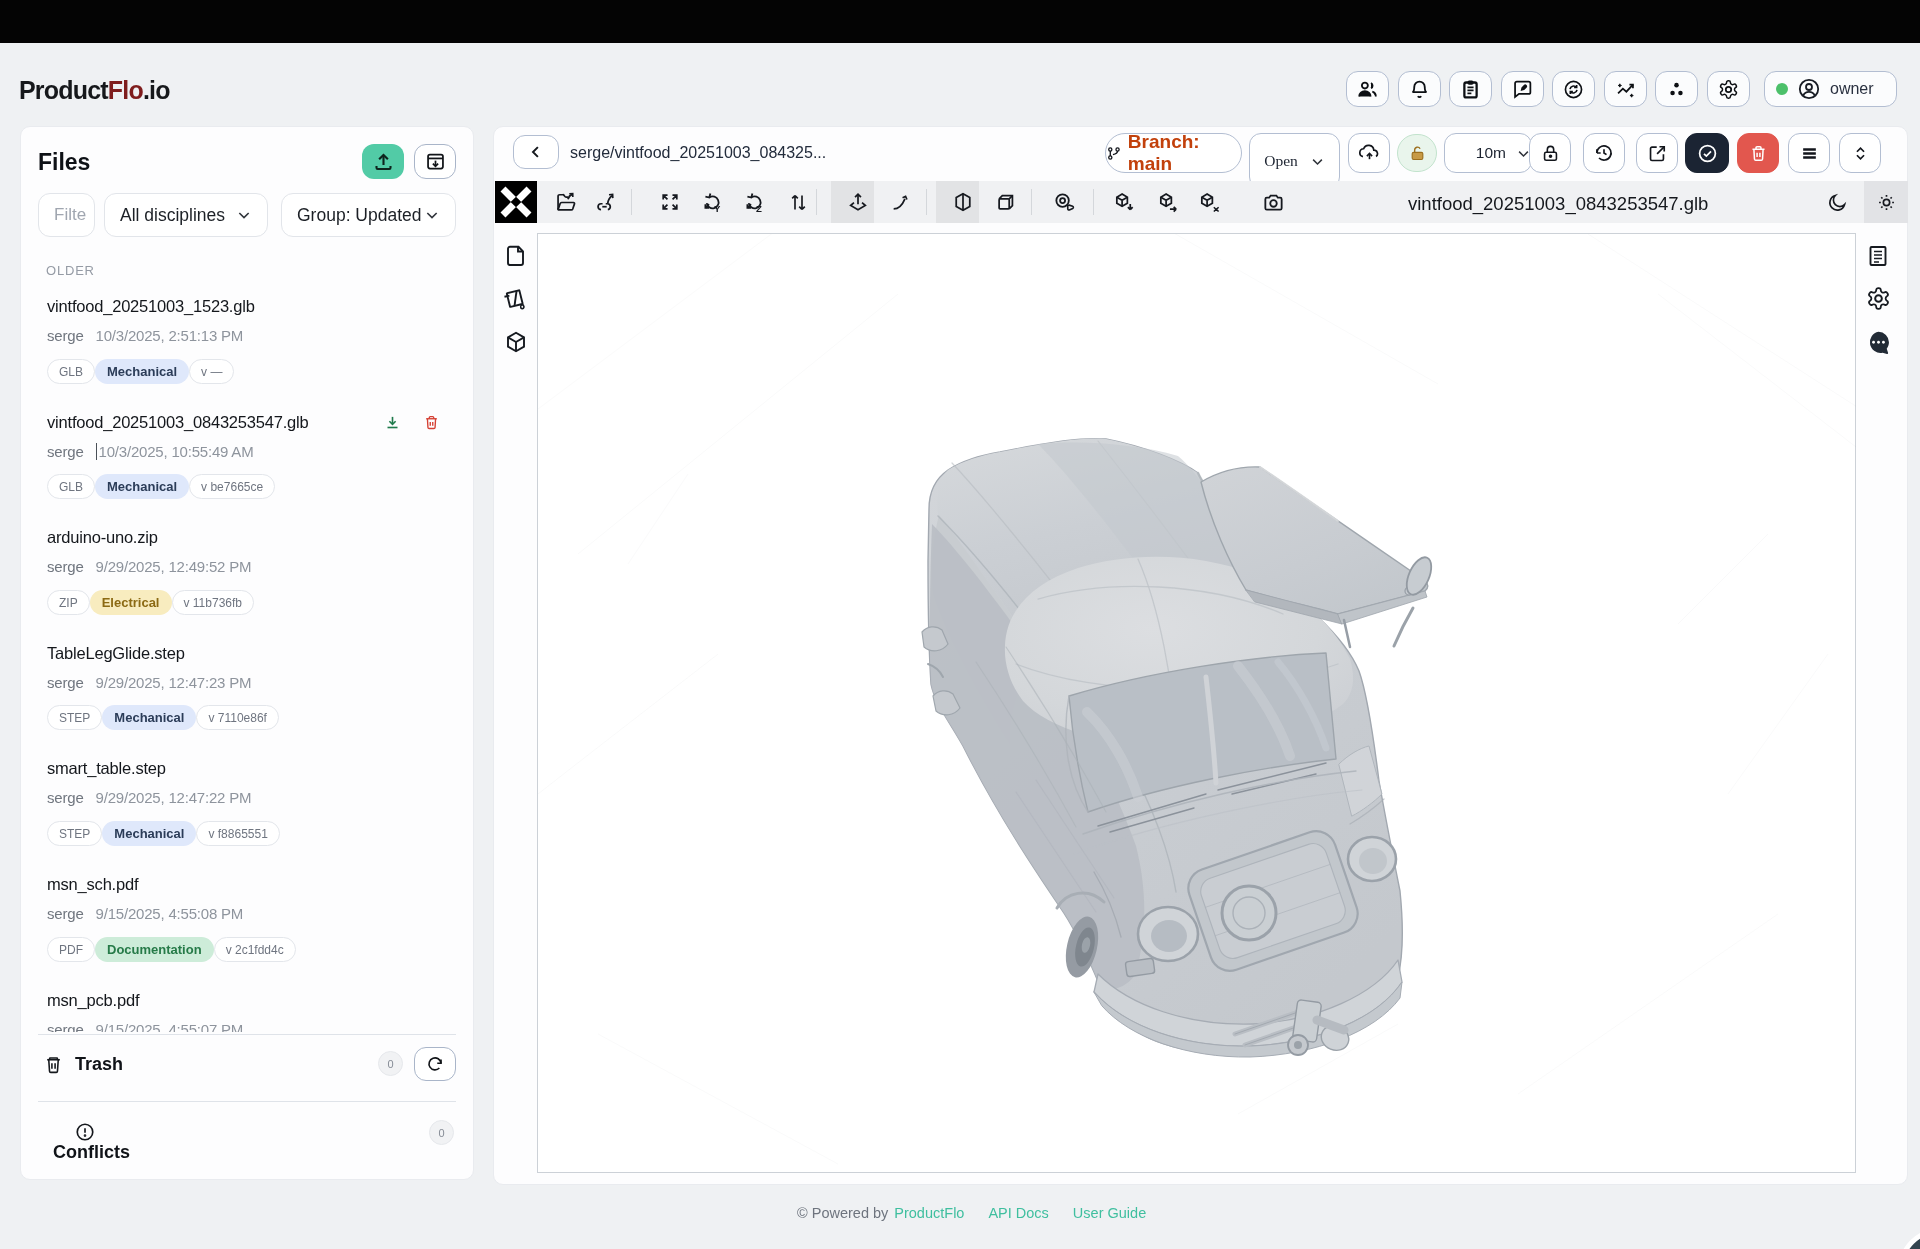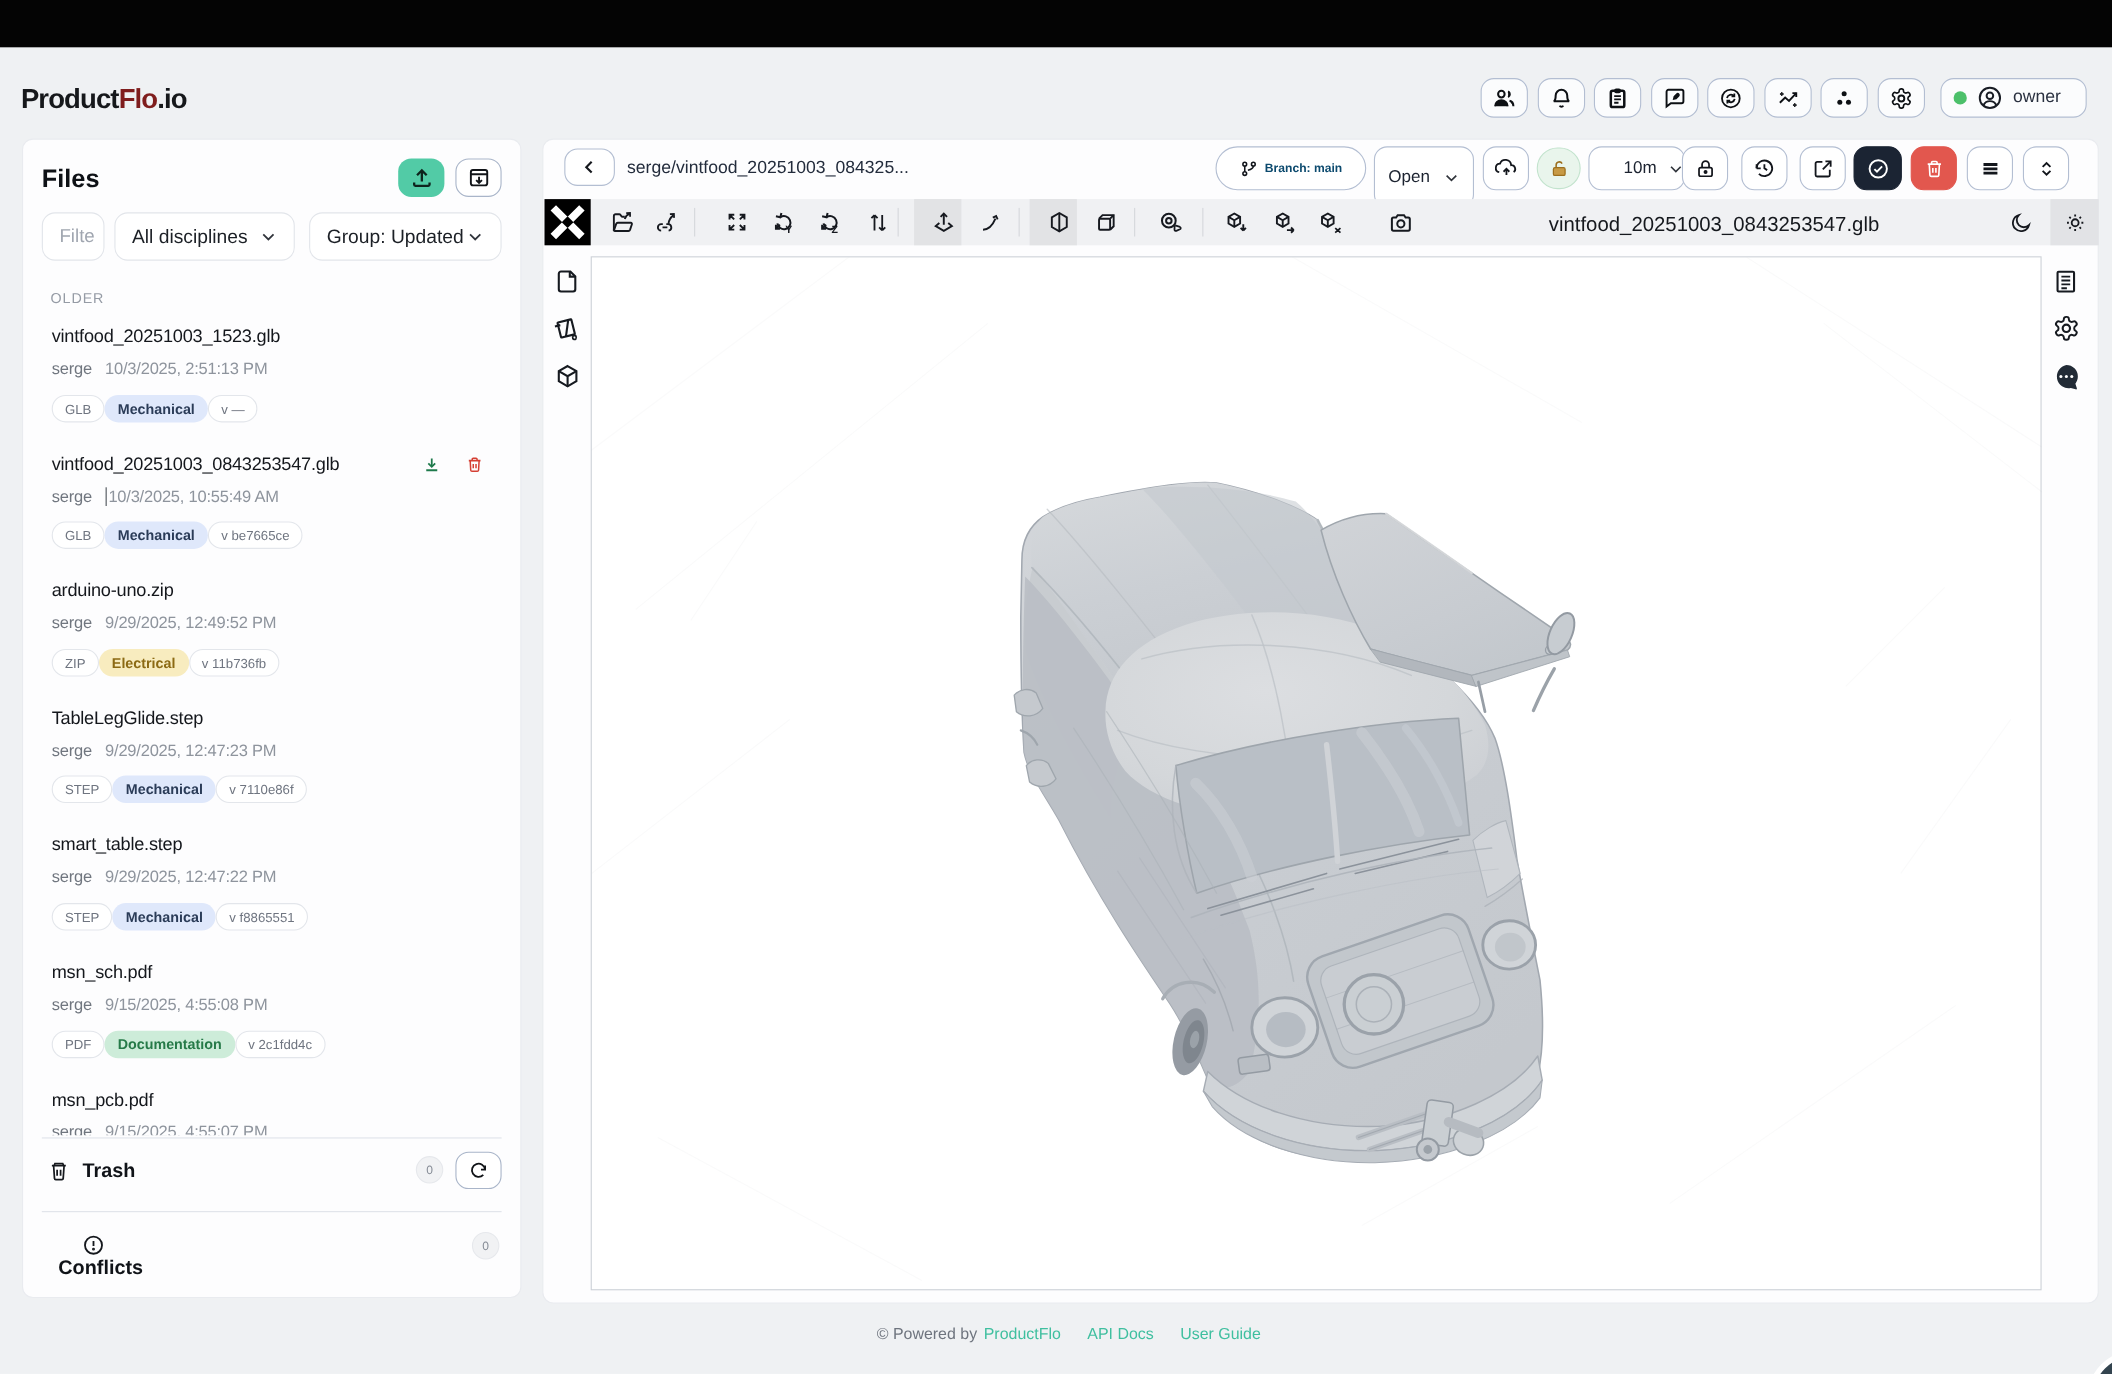--- a/index.html
+++ b/index.html
@@ -259,23 +259,23 @@
   </div>
 <div class="abs crumb">serge/vintfood_20251003_084325...</div>
 <div class="abs pill" style="left:1105px;top:133px;width:137px;height:40px;border-radius:20px;">
     <svg width="17" height="17" viewBox="0 0 24 24" fill="none" stroke="#13161c" stroke-width="2">
       <circle cx="6.5" cy="6" r="2.4"></circle>
       <circle cx="6.5" cy="18" r="2.4"></circle>
       <circle cx="17.5" cy="6" r="2.4"></circle>
       <path d="M6.5 8.4v7.2"></path>
       <path d="M17.5 8.4c0 4-4 4.8-7 5.4"></path>
     </svg>
-    <span style="font-size:11px;font-weight:600;margin-left:6px;color:#0c4a6e;">Branch: main</span>
-  </div>
-<div class="abs pill" style="left:1249px;top:133px;width:91px;height:56px;">
+    <span style="font-size:19px;font-weight:600;margin-left:6px;color:#c2410c;">Branch: main</span>
+  </div>
+<div class="abs pill" style="left:1249px;top:133px;width:91px;height:56px;font-family:Liberation Serif, serif;">
     <span style="font-size:15.5px;color:#1c2330;">Open</span>
     <svg style="margin-left:12px" width="15" height="15" viewBox="0 0 24 24" fill="none" stroke="#30343b" stroke-width="2.4">
       <path d="M5 9l7 7 7-7"></path>
     </svg>
   </div>
 <div class="abs pill" style="left:1348px;top:133px;width:42px;height:40px;">
     <svg width="21" height="21" viewBox="0 0 24 24" fill="none" stroke="#13161c" stroke-width="1.9">
       <path d="M4.5 15.5a4.5 4.5 0 0 1 .8-8.9 6 6 0 0 1 11.6 1.6 4 4 0 0 1 2.6 7.2"></path>
       <path d="M12 18.5v-6"></path>
       <path d="M9 15l3-3 3 3"></path>

